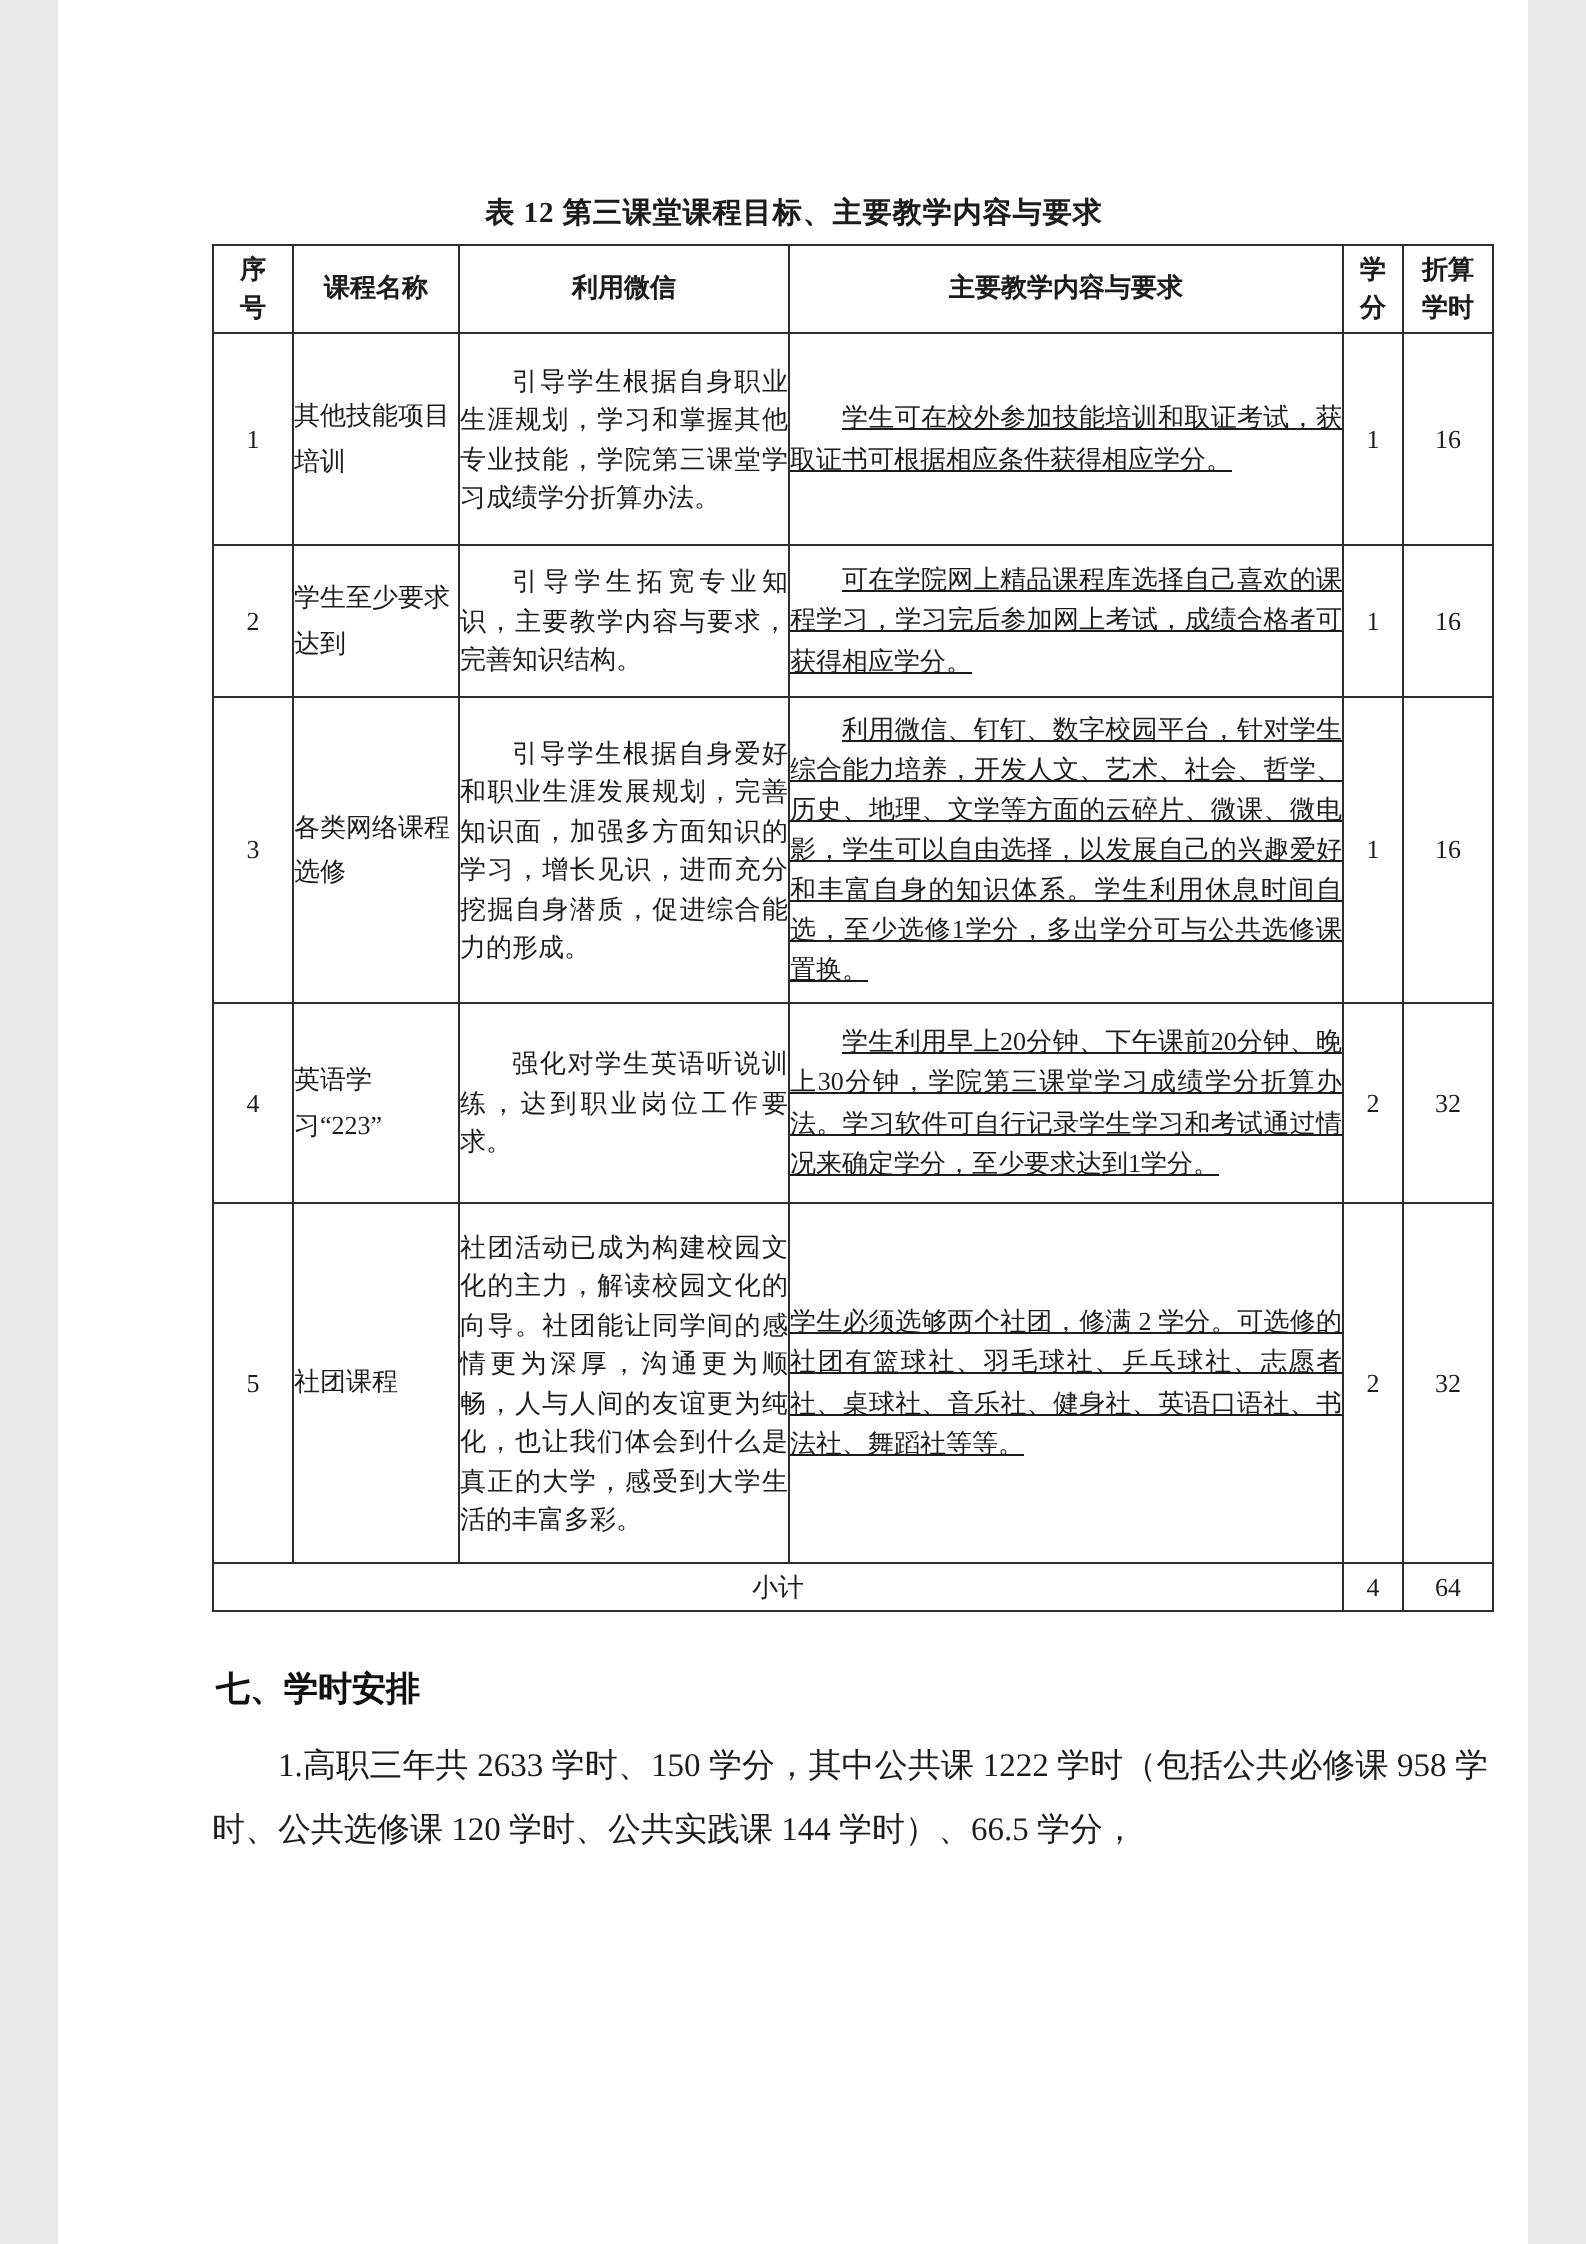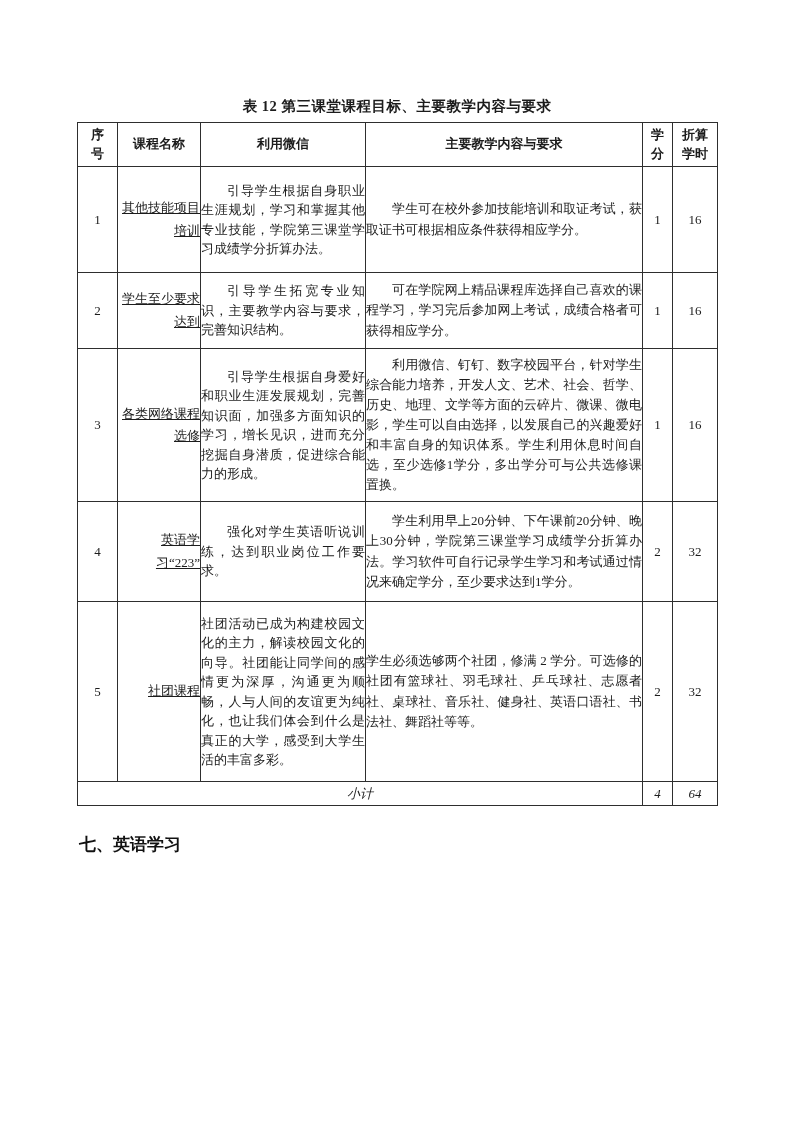--- a/index.html
+++ b/index.html
@@ -1,18 +1,18 @@
 <!DOCTYPE html>
 <html><head>
 <meta charset="utf-8">
 <style>
   html,body { margin:0; padding:0; background:#e8e8e8; }
   .page {
     position:relative;
-    width:793px; height:1122px;
+    width:735px; height:1122px;
     margin:0 auto;
     background:#ffffff;
     box-sizing:border-box;
     padding:97px 76px 0 77px;
     font-family:"Liberation Serif","DejaVu Serif",serif;
     color:#1c1c1c;
   }
   .caption {
     text-align:center;
     font-weight:bold;
@@ -37,40 +37,40 @@
     white-space:pre-line;
     line-height:1.45;
     text-align:center;
   }
   tr.hdr   { height:44px; }
   tr.r1    { height:106px; }
   tr.r2    { height:76px; }
   tr.r3    { height:153px; }
   tr.r4    { height:100px; }
   tr.r5    { height:180px; }
-  tr.sub   { height:24px;font-style:italic; }
+  tr.sub   { height:24px; }
   tr.note  { height:89px; }
   .cell-center { text-align:center; }
   .cell-name {
-    text-align:right;
+    text-align:left;
     padding:0 14px;
     line-height:1.7;
-    text-decoration:underline;
   }
   .cell-obj {
     text-align:justify;
     padding:1px 12px;
     line-height:1.5;
     text-indent:2em;
   }
   .cell-content {
     text-align:justify;
     padding:1px 8px;
     line-height:1.55;
     text-indent:2em;
+    text-decoration:underline;
   }
   .no-indent { text-indent:0; }
   .cell-note {
     text-align:justify;
     padding:2px 8px;
     line-height:1.62;
     text-indent:2em;
     vertical-align:top;
   }
   .section-heading {
@@ -168,17 +168,18 @@
         <td class="cell-center">32</td>
       </tr>
       <tr class="sub">
         <td class="cell-center" colspan="4">小计</td>
         <td class="cell-center">4</td>
         <td class="cell-center">64</td>
       </tr>
     </tbody>
   </table>
 
-  <h2 class="section-heading">七、英语学习</h2>
+  <h2 class="section-heading">七、学时安排</h2>
 
+  <p class="section-paragraph">1.高职三年共 2633 学时、150 学分，其中公共课 1222 学时（包括公共必修课 958 学时、公共选修课 120 学时、公共实践课 144 学时）、66.5 学分，</p>
 
 
 </div>
 
 </body></html>

